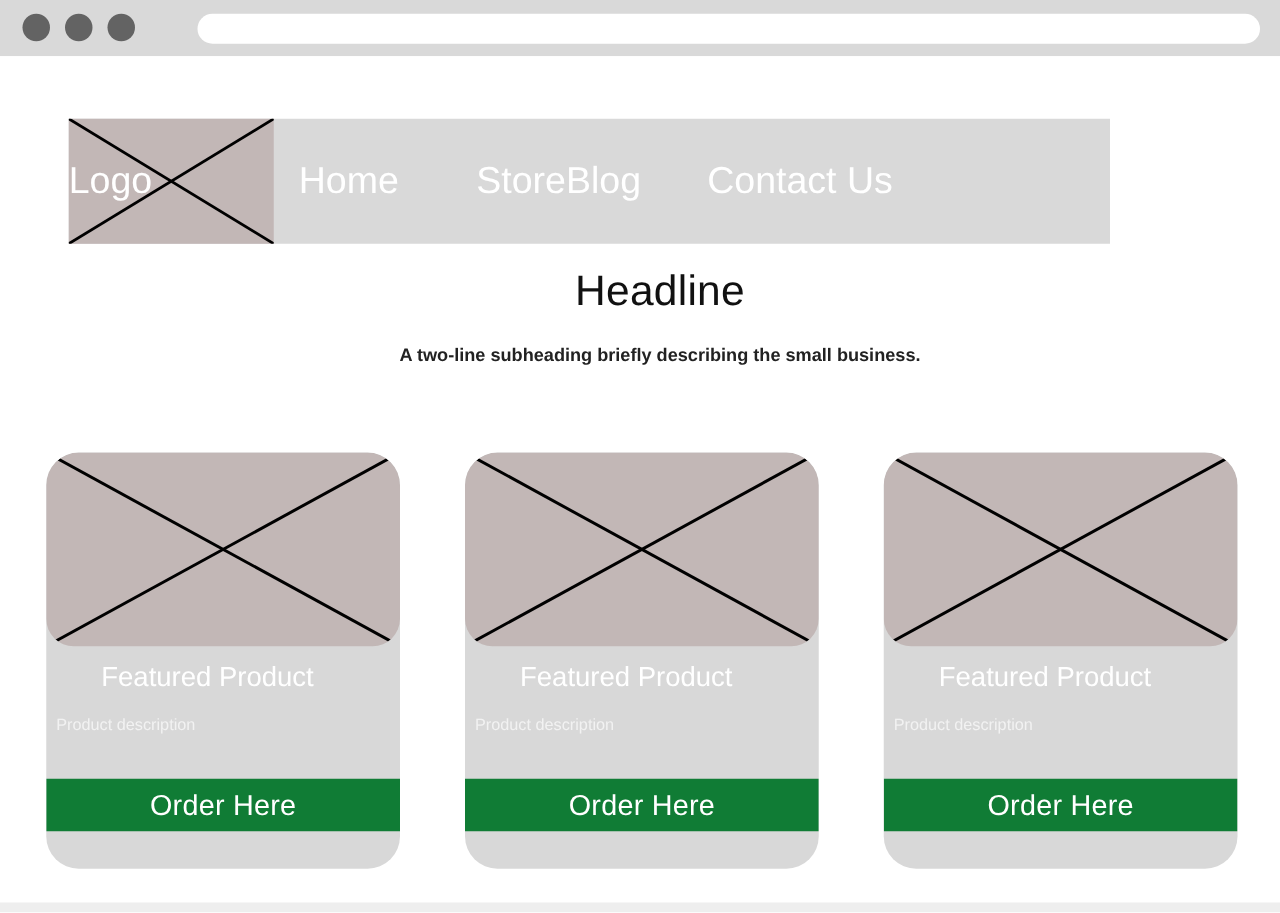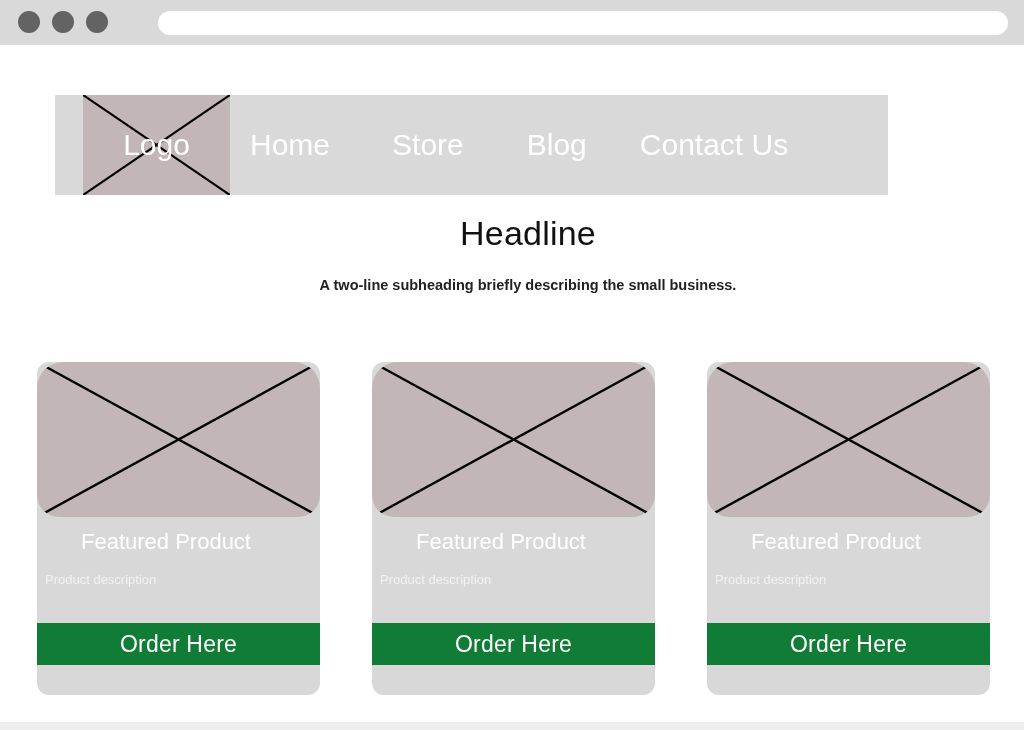--- a/index.html
+++ b/index.html
@@ -67,28 +67,26 @@
   .navbar {
     position: absolute;
     left: 55px; top: 50px;
     width: 833px; height: 100px;
     background: #d9d9d9;
     display: flex;
     align-items: stretch;
   }
   .logo-box {
     position: relative;
-    width: 147px;
+    width: 164px;
     height: 100px;
     background: #c2b7b6;
     flex: 0 0 auto;
     display: flex;
     align-items: center;
-    justify-content: center;
-    margin-left: 28px;
   }
   .logo-box .xcross {
     position: absolute;
     left: 0; top: 0;
     width: 100%; height: 100%;
     display: block;
   }
   .logo-label {
     position: relative;
     z-index: 2;
@@ -111,21 +109,21 @@
     text-decoration: none;
     white-space: nowrap;
     cursor: pointer;
     background: none;
     border: none;
     font-family: "Liberation Sans", sans-serif;
     padding: 0;
   }
   .nav-link.n0 { margin-left: 0px; }
   .nav-link.n1 { margin-left: 62px; text-align: center; }
-  .nav-link.n2 { margin-left: 63px; }
+  .nav-link.n2 { }
   .nav-link.n3 { margin-left: 53px; }
 
   
   .hero {
     position: absolute;
     left: 16px; top: 168px;
     width: 1024px;
     text-align: center;
   }
   .headline {
@@ -148,21 +146,21 @@
     position: absolute;
     left: 37px; top: 317px;
     width: 953px;
     display: flex;
     gap: 52px;
   }
   .card {
     width: 283px;
     height: 333px;
     background: #d8d8d8;
-    border-radius: 12px;
+    border-radius: 26px;
     overflow: hidden;
     position: relative;
     cursor: pointer;
   }
   .card-image {
     position: relative;
     width: 283px;
     height: 155px;
     background: #c2b7b6;
     border-radius: 26px 26px 22px 22px;

